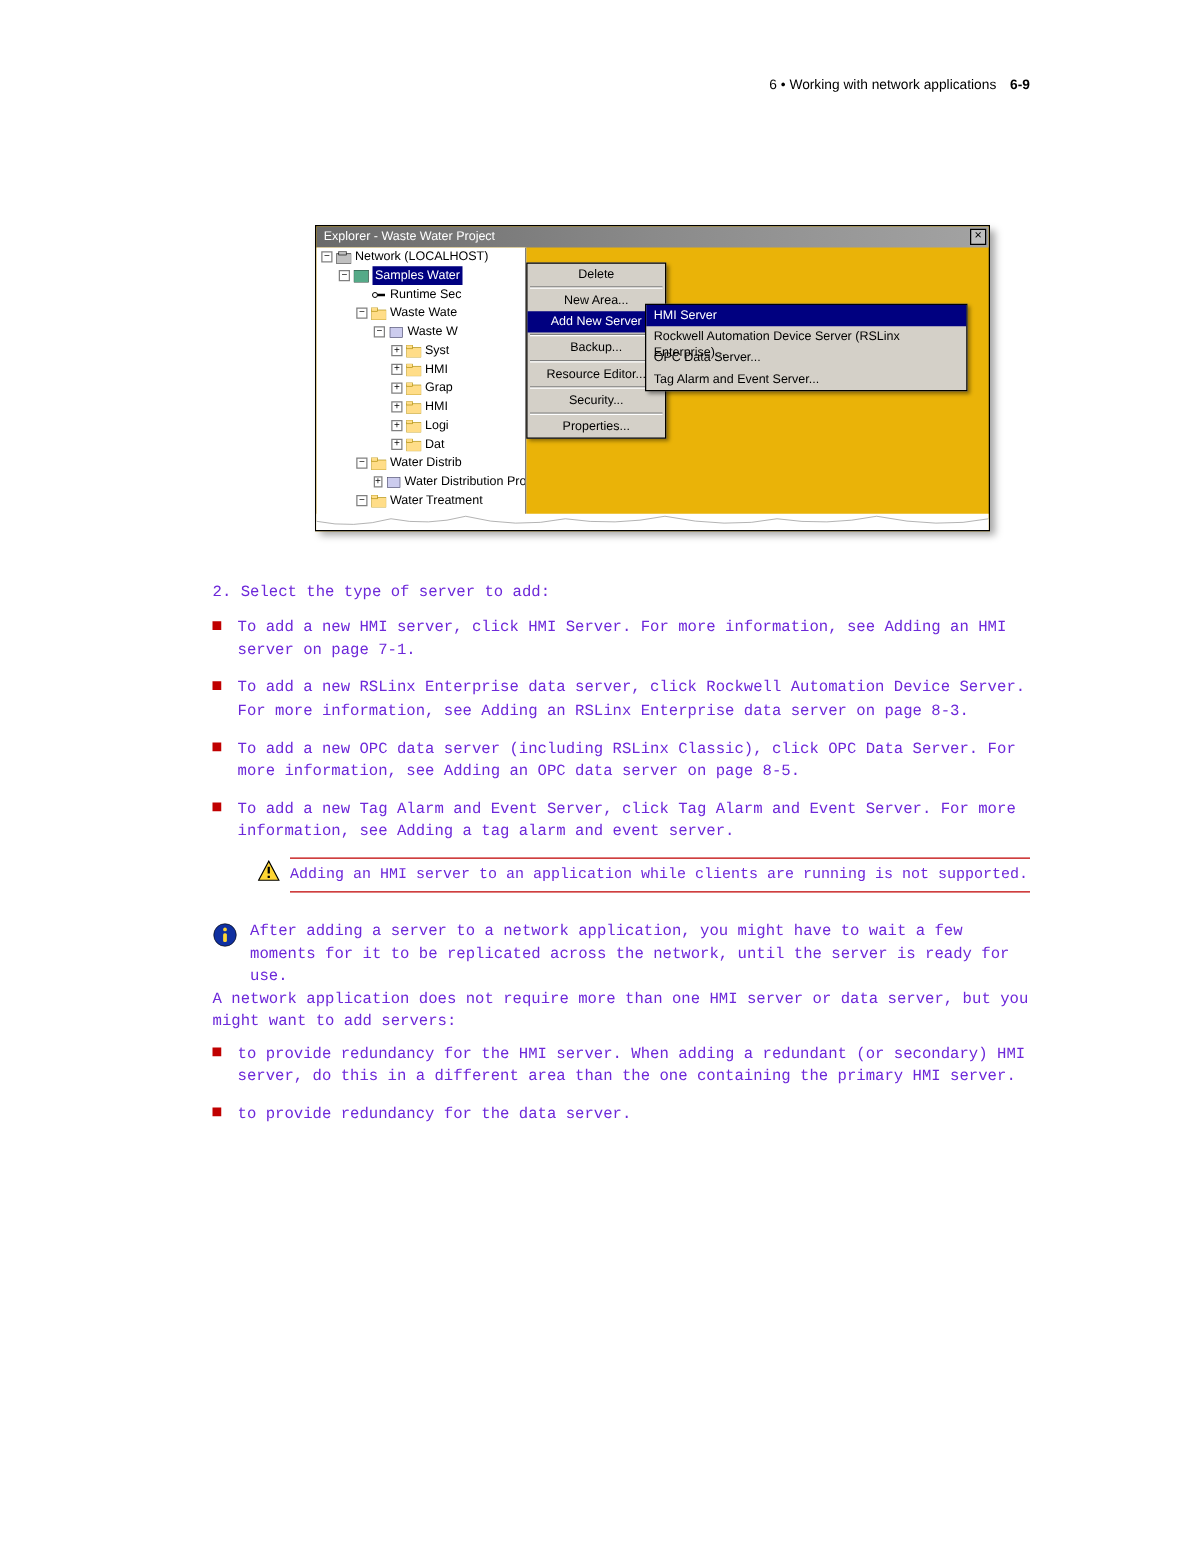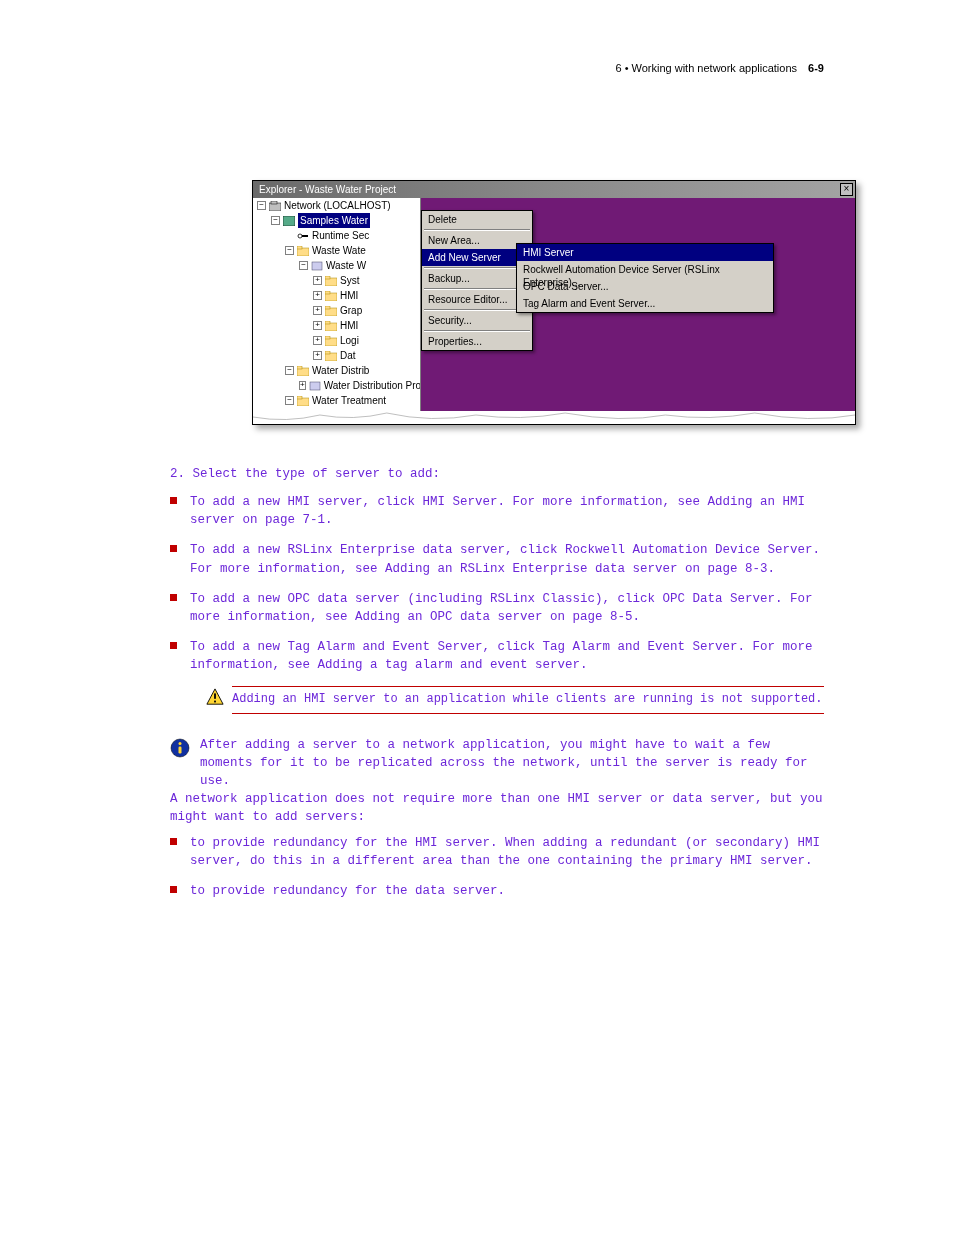--- a/index.html
+++ b/index.html
@@ -25,23 +25,23 @@
   .header-right .page-num-big { font-weight: bold; }
 
   
   .shot-wrap {
     margin: 90px 0 0 122px;
     position: relative;
     width: 540px;
   }
   .shot {
     position: relative;
-    background: #701a75;
+    background: #eab308;
     border: 1px solid #000;
-    width: 604px;
+    width: 540px;
     height: 245px;
     box-shadow: 4px 4px 6px rgba(0,0,0,0.35);
     overflow: hidden;
   }
   .titlebar {
     height: 17px;
     background: linear-gradient(90deg, #6a6a6a, #8a8a8a 50%, #a3a3a3);
     color: #fff;
     font-family: Tahoma, Arial, sans-serif;
     font-size: 10px;
@@ -107,20 +107,21 @@
     border: 1px solid #000;
     box-shadow: 2px 2px 3px rgba(0,0,0,0.4);
     font-family: Tahoma, Arial, sans-serif;
     font-size: 10px;
   }
   .ctx-menu .mi {
     padding: 2px 6px;
     height: 17px;
     line-height: 13px;
     position: relative;
+    text-align: center;
   }
   .ctx-menu .mi.sep { height: 0; border-top: 1px solid #808080; border-bottom: 1px solid #fff; padding: 0; margin: 1px 2px; }
   .ctx-menu .mi.hl { background: #000080; color: #fff; }
   .ctx-menu .mi .arrow {
     position: absolute;
     right: 4px; top: 4px;
     width: 0; height: 0;
     border-top: 4px solid transparent;
     border-bottom: 4px solid transparent;
     border-left: 4px solid currentColor;

